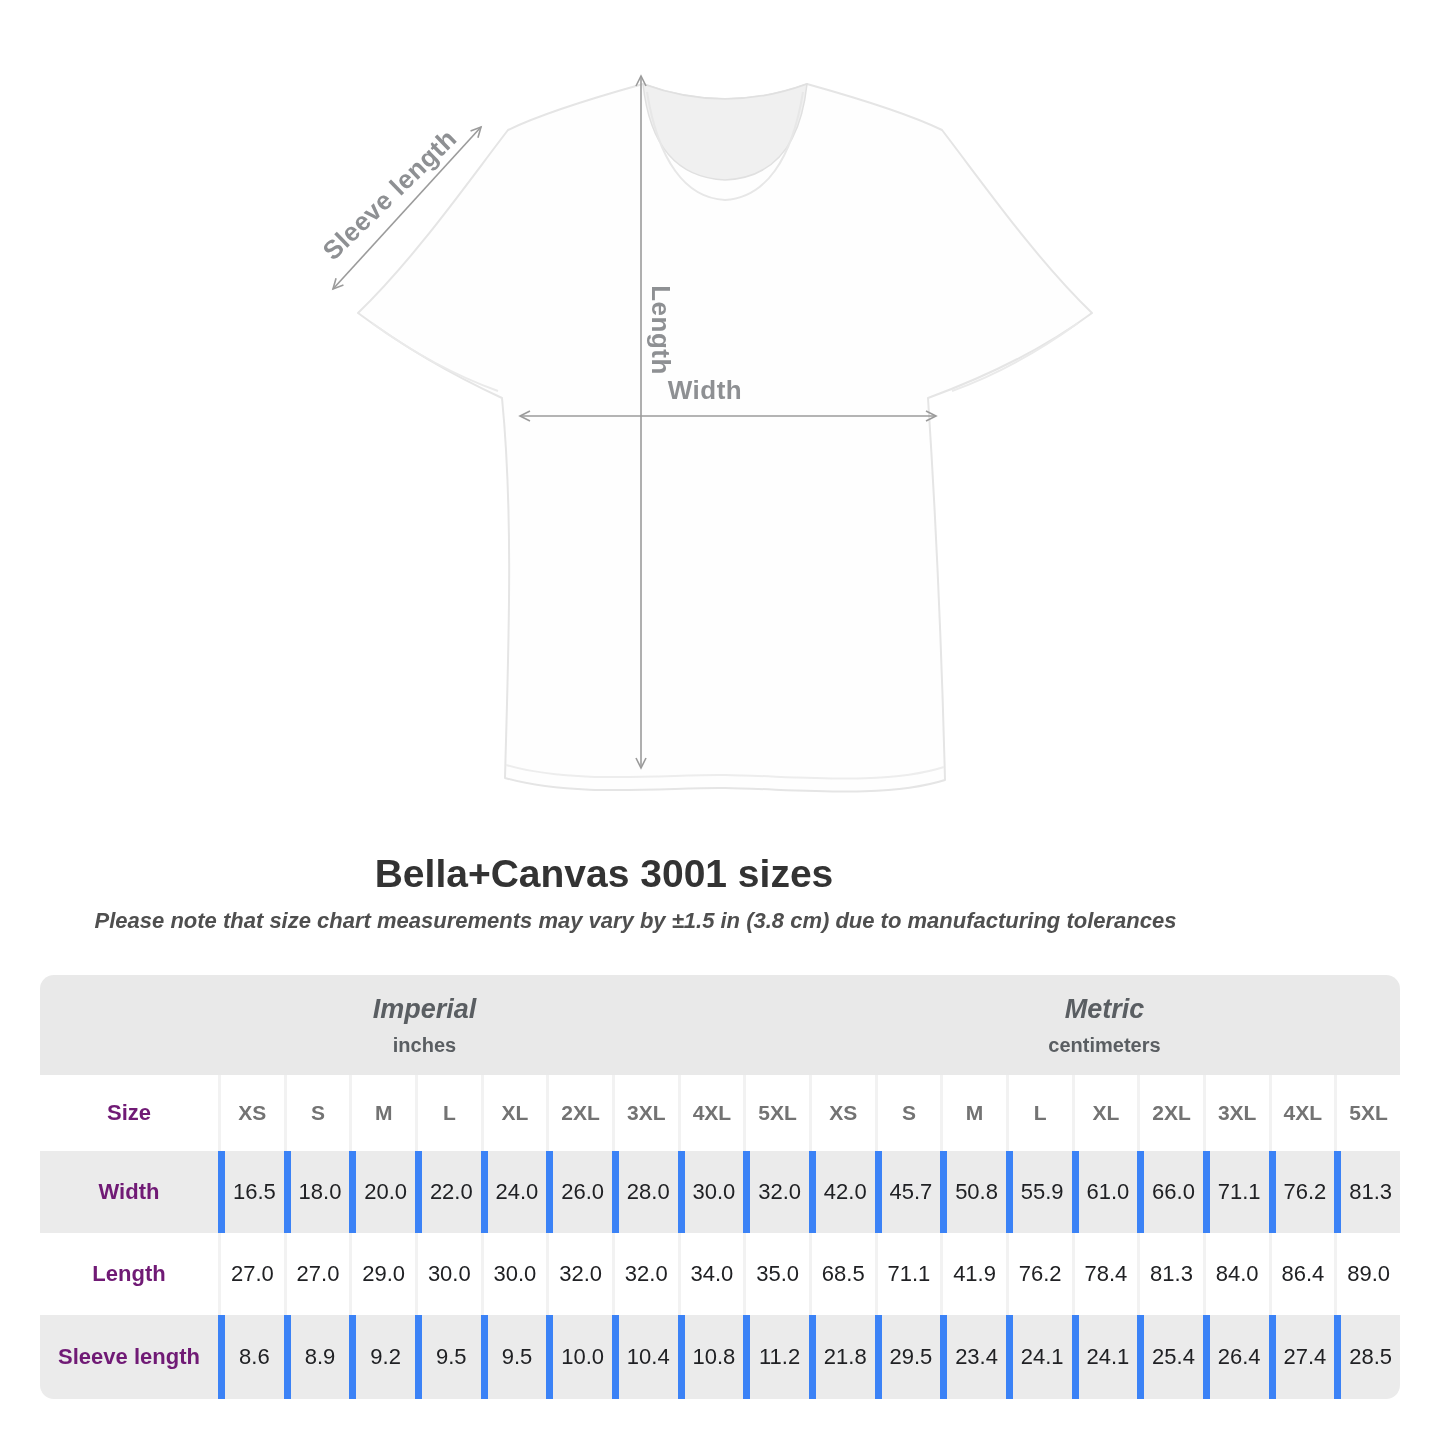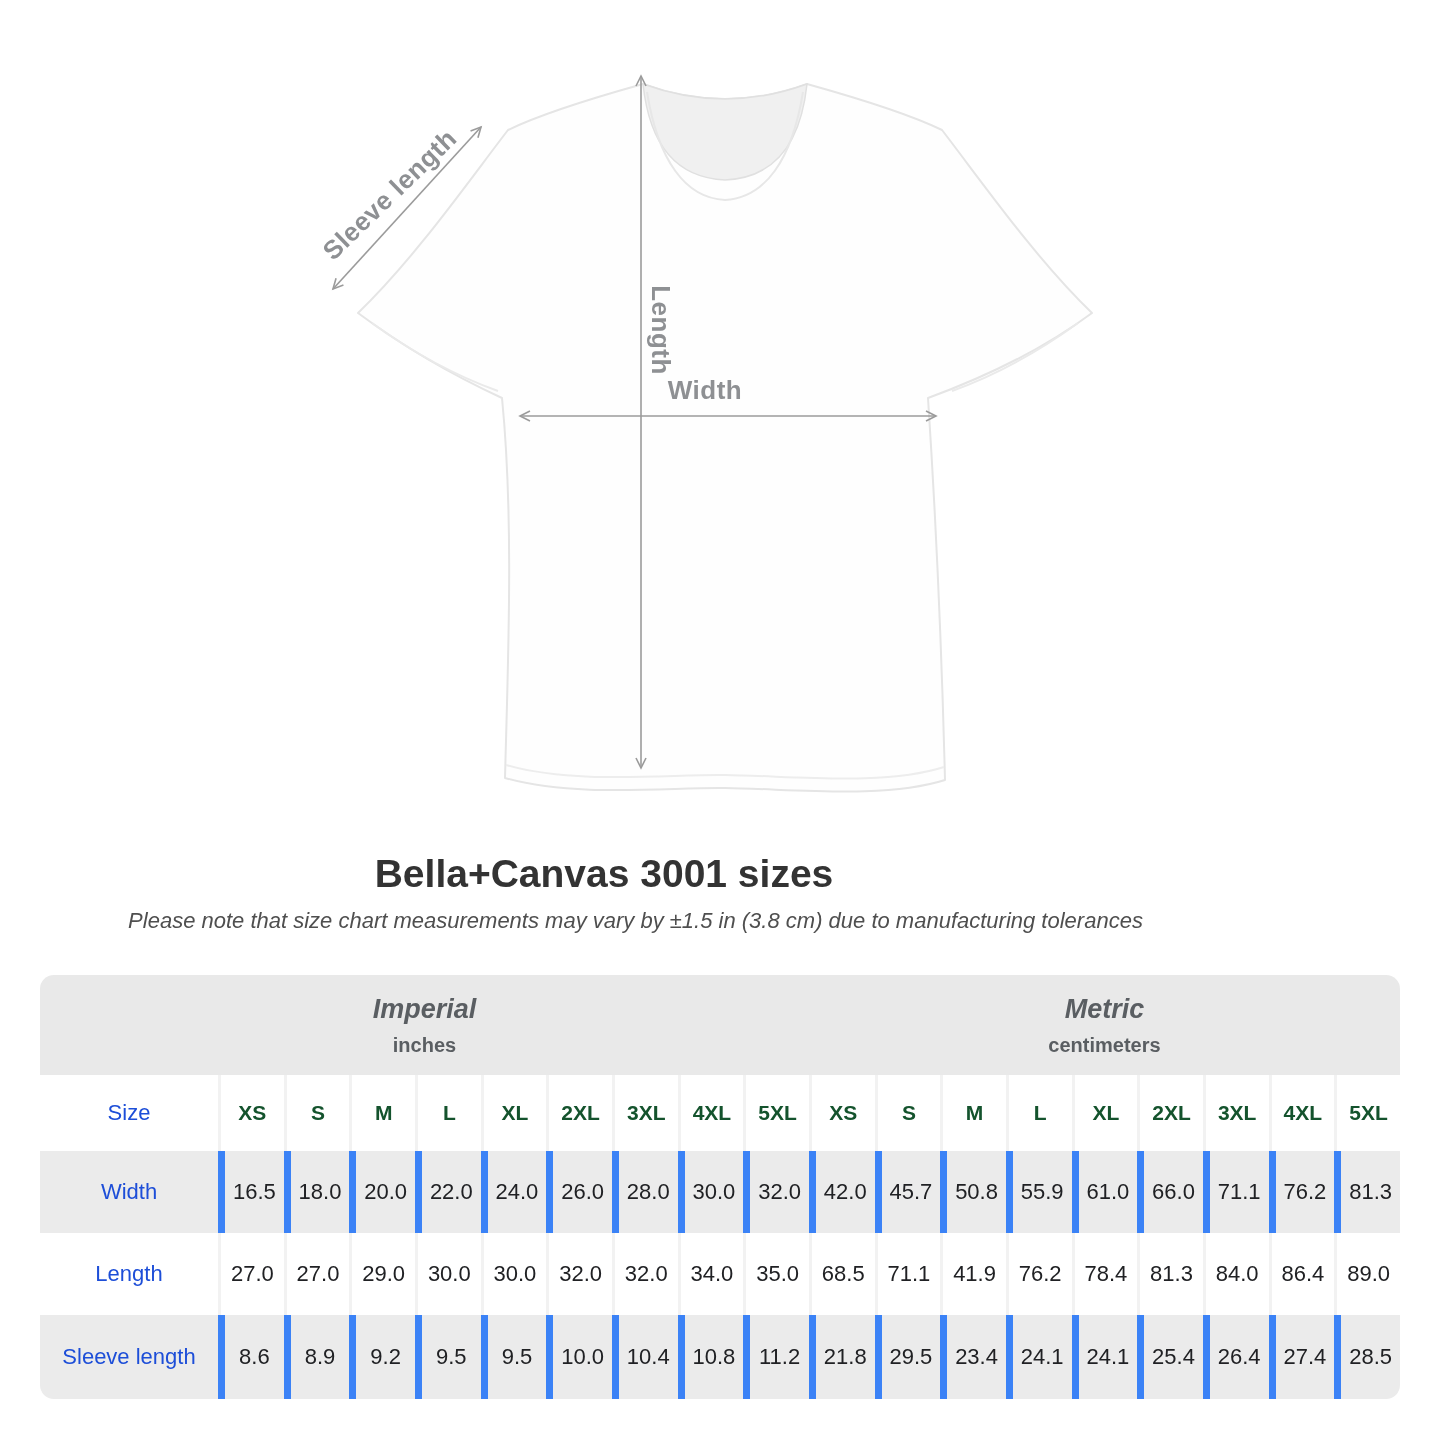--- a/index.html
+++ b/index.html
@@ -10,21 +10,21 @@
   
   #diagram{position:absolute;left:0;top:0;width:1445px;height:850px;}
   .dim-label{font-weight:bold;font-size:26px;fill:#8e9093;letter-spacing:.5px;}
   
   #page-title{
     position:absolute;left:0;top:852px;width:1208px;text-align:center;
     font-size:39px;font-weight:bold;color:#333;
   }
   #page-subtitle{
     position:absolute;left:0;top:908px;width:1271px;text-align:center;
-    font-size:22px;font-style:italic;color:#4f4f4f;
+    font-size:22px;font-style:italic;color:#4f4f4f;font-weight:bold;
   }
   
   #size-table{
     position:absolute;left:40px;top:975px;width:1360px;
     border-collapse:separate;border-spacing:0;table-layout:fixed;
   }
   #size-table td,#size-table th{
     text-align:center;vertical-align:middle;padding:0;overflow:hidden;
   }
   tr.band th{background:#e9e9e9;height:100px;border:none;}
@@ -33,22 +33,22 @@
   .band-title{font-size:27px;font-weight:bold;font-style:italic;color:#5a5e62;}
   .band-sub{font-size:20px;color:#5a5e62;margin-top:9px;}
   tr.row-sizes td{height:76px;background:#fff;}
   tr.row-white td{height:82px;background:#fff;}
   tr.row-gray td{height:82px;background:#ebebeb;}
   tr.row-last td{height:84px;}
   tr.row-sizes td + td, tr.row-white td + td{border-left:3px solid #f2f2f2;}
   tr.row-gray td + td{border-left:7px solid #3b82f6;margin-left:7px;}
   tr.row-last td:first-child{border-radius:0 0 0 14px;}
   tr.row-last td:last-child{border-radius:0 0 14px 0;}
-  .lab{font-weight:normal;font-size:22px;color:#1d4ed8;}
-  .size-cell{font-weight:bold;font-size:21px;color:#14532d;}
+  .lab{font-weight:bold;font-size:22px;color:#701a75;}
+  .size-cell{font-weight:bold;font-size:21px;color:#737373;}
   .val{font-size:22px;color:#202124;}
 </style>
 </head>
 <body>
 
 <div id="stage">
 
   <svg id="diagram" viewBox="0 0 1445 850" width="1445" height="850">
     <defs>
       <marker id="ah" markerUnits="userSpaceOnUse" markerWidth="16" markerHeight="14" viewBox="0 0 16 14" refX="13" refY="7" orient="auto-start-reverse">

